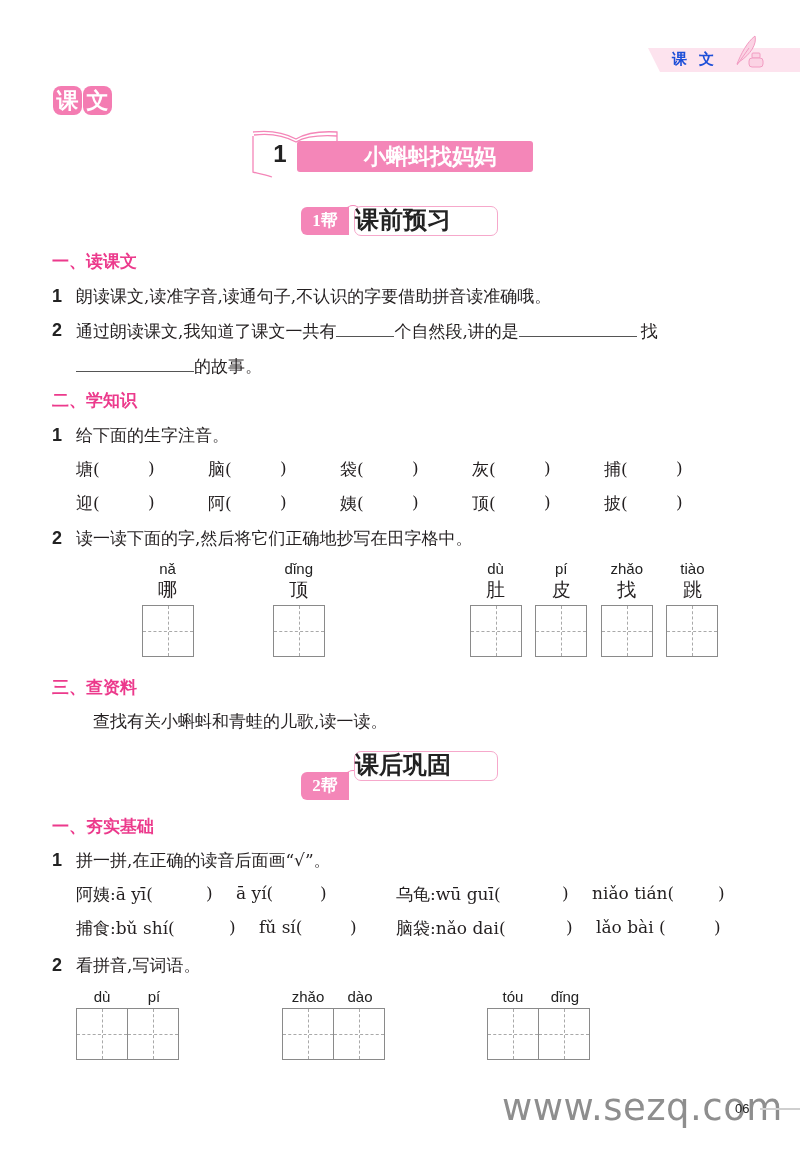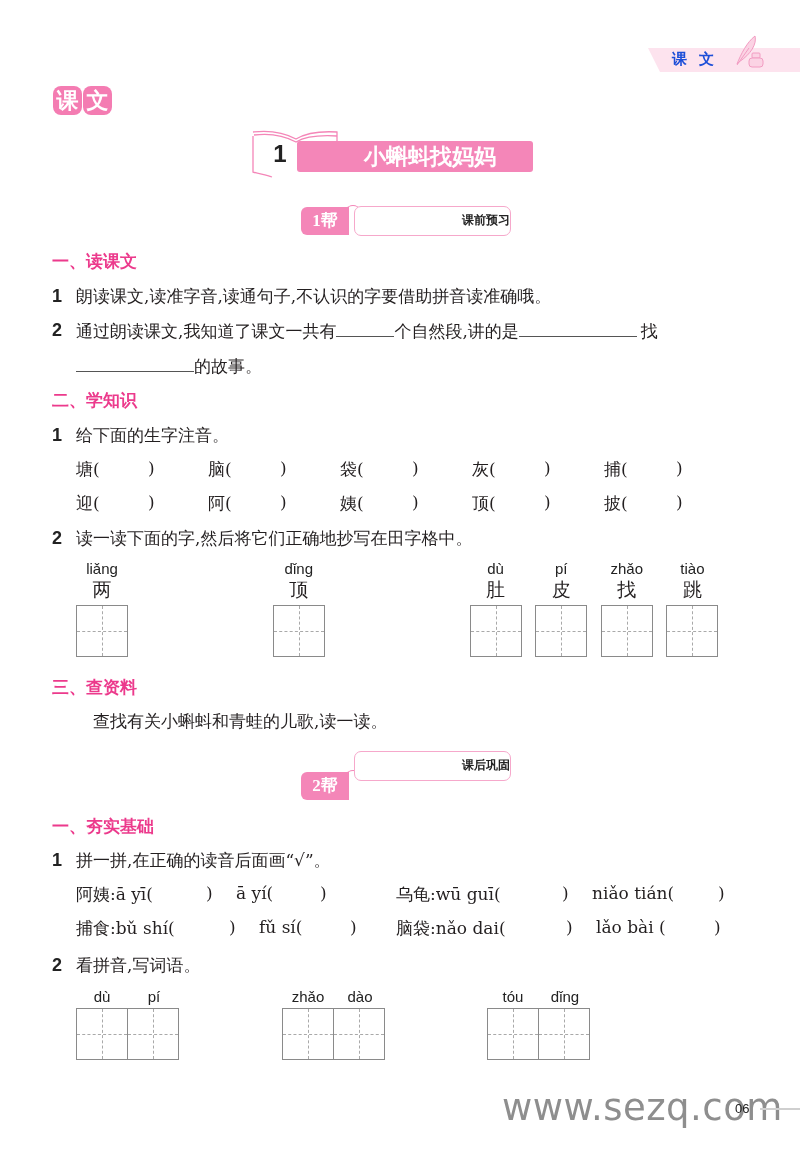--- a/index.html
+++ b/index.html
@@ -20,22 +20,22 @@
 
   
   .book { left: 250px; top: 128px; }
   .lesson-num { left: 260px; top: 140px; width: 40px; text-align: center; font-size: 24px; font-weight: bold; font-family: "Liberation Sans", sans-serif; color: #222; }
   .lesson-title { left: 297px; top: 141px; width: 236px; height: 31px; background: #f486b8; border-radius: 3px;
     color: #fff; font-size: 22px; font-weight: bold; text-align: center; line-height: 31px; padding-left: 30px; font-family: "DejaVu Sans", sans-serif; }
 
   
   .pill-tag { height: 28px; width: 48px; background: #f486b8; border-radius: 6px 0 0 6px; color: #fff; font-weight: bold;
     font-size: 17px; line-height: 28px; text-align: center; font-family: Liberation Serif, serif; }
-  .pill-box { height: 30px; width: 157px; border: 1.5px solid #f6a8cb; border-radius: 7px; color: #222; font-weight: bold;
-    font-size: 12px; line-height: 27px; text-align: right; font-family: "DejaVu Sans", sans-serif; background: #fff; }
+  .pill-box { height: 30px; width: 144px; border: 1.5px solid #f6a8cb; border-radius: 7px; color: #222; font-weight: bold;
+    font-size: 24px; line-height: 27px; text-align: left; font-family: "DejaVu Sans", sans-serif; background: #fff; }
   .pill-curl { width: 12px; height: 8px; border-top: 1.5px solid #f486b8; border-radius: 50% 50% 0 0; }
 
   .sec-h { font-size: 17px; font-weight: bold; color: #ec3a8c; font-family: "DejaVu Sans", sans-serif; }
   .q-num { font-size: 18px; font-weight: bold; font-family: "Liberation Sans", sans-serif; color: #222; }
   .txt { font-size: 17px; white-space: nowrap; }
   .blank { display: inline-block; border-bottom: 1px solid #555; height: 18px; vertical-align: baseline; }
 
   .py { font-size: 15px; font-family: "Liberation Sans", sans-serif; text-align: center; width: 52px; white-space: nowrap; color:#222; }
   .hz { font-size: 19px; text-align: center; width: 52px; }
 
@@ -119,23 +119,23 @@
   <span class="abs" style="left:396px;">顶(</span>
     <span class="abs" style="left:468px;">)</span>
   <span class="abs" style="left:528px;">披(</span>
     <span class="abs" style="left:600px;">)</span>
 </div>
 
 <div class="abs q-num" style="left:52px; top:528px;">2</div>
 <div class="abs txt" style="left:76px; top:527px;">读一读下面的字,然后将它们正确地抄写在田字格中。</div>
 
 <div class="abs" style="left:76px; top:560px; width:660px; height:102px;">
-  <div class="abs" style="left:0px;">
-      <div class="py">liǎng</div>
-      <div class="hz">两</div>
+  <div class="abs" style="left:65.6px;">
+      <div class="py">nǎ</div>
+      <div class="hz">哪</div>
       <div class="tzg" style="position:relative; margin-top:2px;"></div>
     </div>
   <div class="abs" style="left:196.8px;">
       <div class="py">dǐng</div>
       <div class="hz">顶</div>
       <div class="tzg" style="position:relative; margin-top:2px;"></div>
     </div>
   <div class="abs" style="left:393.6px;">
       <div class="py">dù</div>
       <div class="hz">肚</div>

